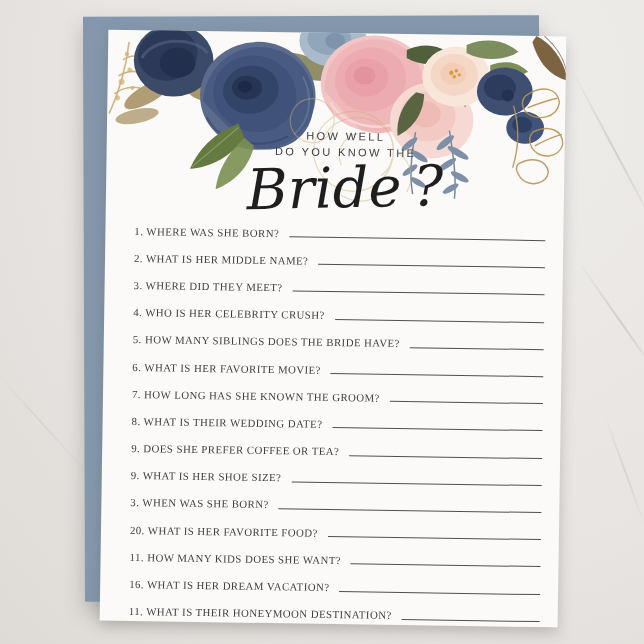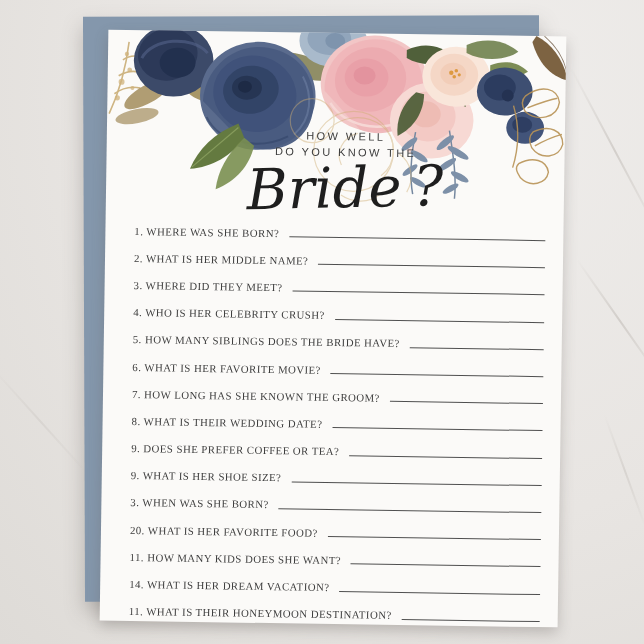--- a/index.html
+++ b/index.html
@@ -258,21 +258,21 @@
       <span class="q-text"><span class="q-num">20.</span> <span class="q-label">WHAT IS HER FAVORITE FOOD?</span></span>
       <span class="q-line"></span>
     </div>
 
     <div class="q-row">
       <span class="q-text"><span class="q-num">11.</span> <span class="q-label">HOW MANY KIDS DOES SHE WANT?</span></span>
       <span class="q-line"></span>
     </div>
 
     <div class="q-row">
-      <span class="q-text"><span class="q-num">14.</span> <span class="q-label">WHAT IS HER DREAM VACATION?</span></span>
+      <span class="q-text"><span class="q-num">16.</span> <span class="q-label">WHAT IS HER DREAM VACATION?</span></span>
       <span class="q-line"></span>
     </div>
 
     <div class="q-row">
       <span class="q-text"><span class="q-num">11.</span> <span class="q-label">WHAT IS THEIR HONEYMOON DESTINATION?</span></span>
       <span class="q-line"></span>
     </div>
   </div>
 
 </div>

